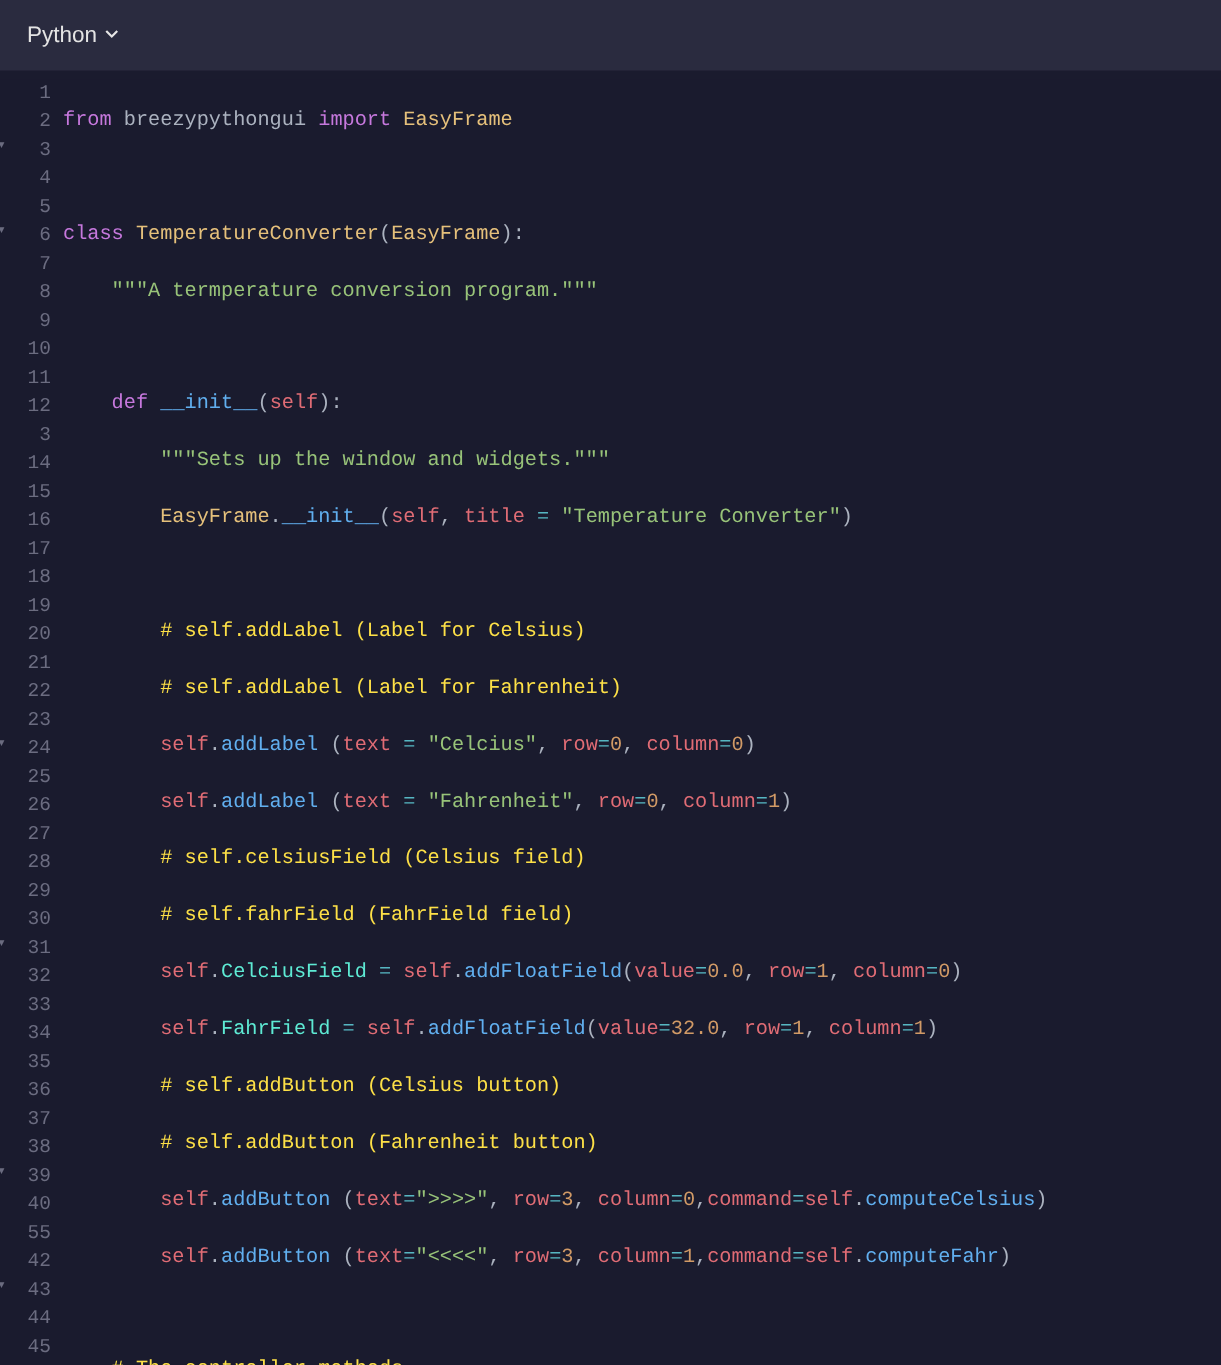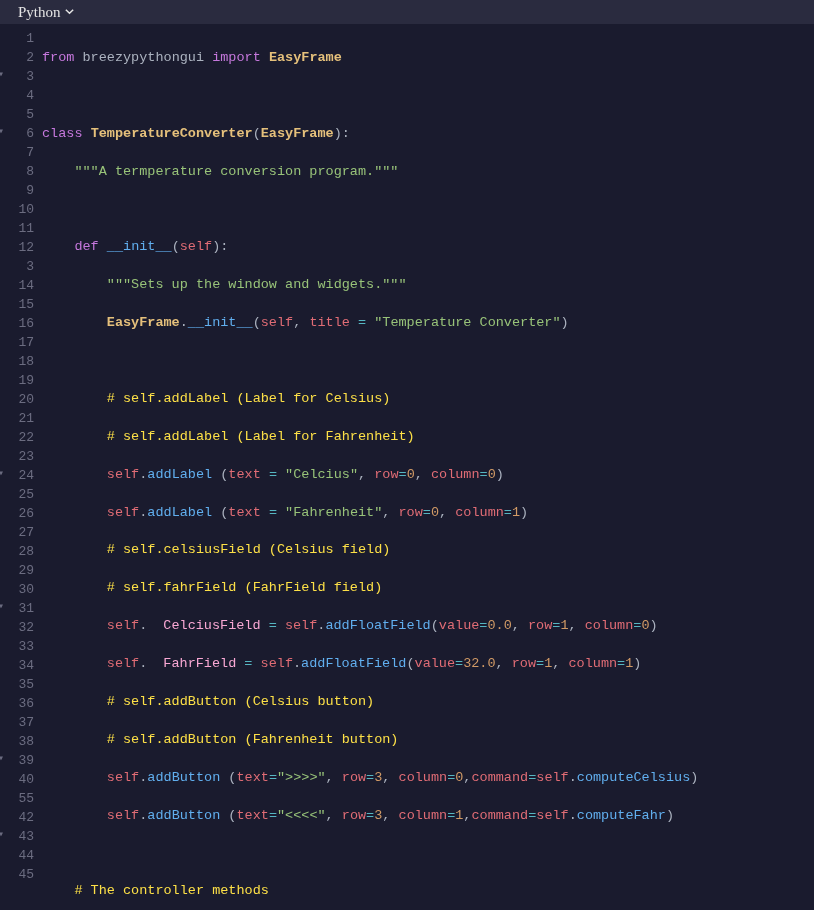--- a/index.html
+++ b/index.html
@@ -8,26 +8,26 @@
     font-family: Consolas, 'Courier New', monospace;
     font-size: 13.5px;
     line-height: 1.4;
     width: 814px;
     height: 910px;
     overflow: hidden;
     color: #d4d4d4;
   }
   .header {
     background: #2a2b3f;
-    height: 24px;
+    height: 47px;
     display: flex;
     align-items: center;
     padding-left: 18px;
     color: #e4e4e4;
-    font-family: Liberation Serif, serif;
+    font-family: Liberation Sans, sans-serif;
     font-size: 15px;
     gap: 6px;
   }
   .chevron-down {
     display: inline-block;
   }
   .editor {
     display: flex;
     height: calc(100% - 40px);
     padding-top: 6px;
@@ -56,27 +56,27 @@
     flex: 1;
     background: #1a1b2e;
     white-space: pre;
     font-size: 13.5px;
   }
   .code .line {
     height: 19px;
   }
   .tok-kw { color: #c678dd; text-align: center; }
   .tok-import { color: #c678dd; }
-  .tok-cls { color: #e5c07b; font-weight: bold; }
+  .tok-cls { color: #e5c07b; }
   .tok-fn { color: #61afef; }
   .tok-self { color: #e06c75; }
   .tok-str { color: #98c379; }
   .tok-comment { color: #fde047; }
   .tok-op { color: #56b6c2; }
-  .tok-attr { color: #f9a8d4; margin-left: 16px; }
+  .tok-attr { color: #5eead4; }
   .tok-num { color: #d19a66; }
   .tok-param { color: #e06c75; }
   .tok-plain { color: #abb2bf; }
 </style>
 </head>
 <body>
 
 <div class="header">
   <span>
     <span>Python</span>

